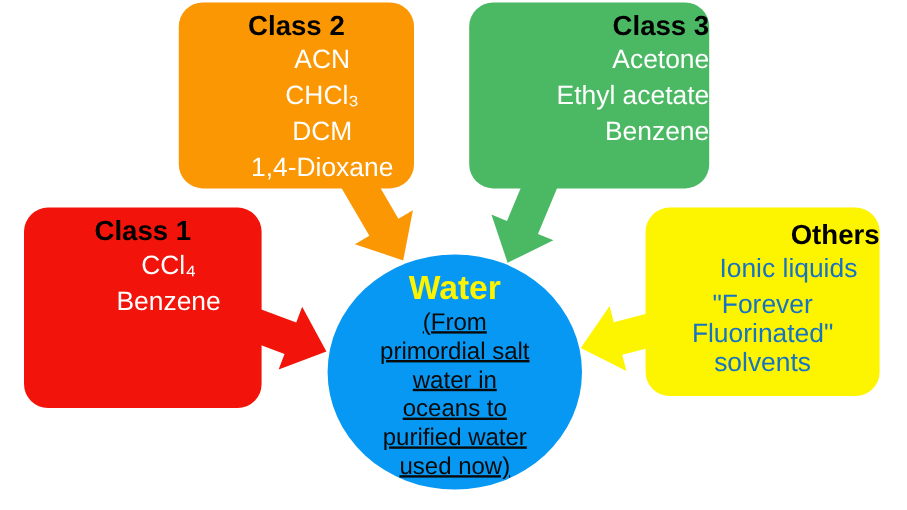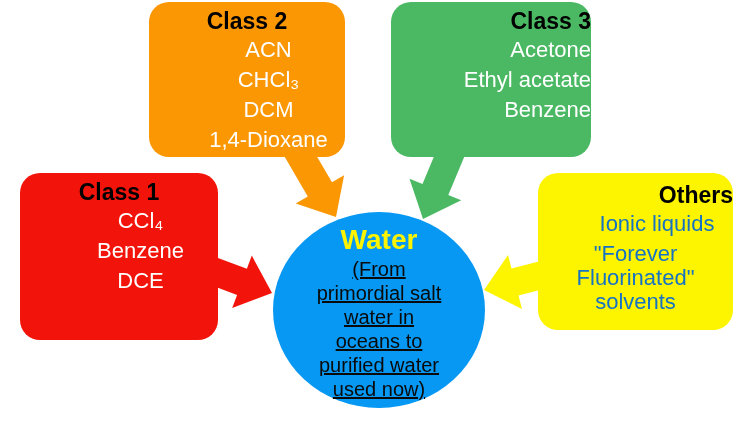--- a/index.html
+++ b/index.html
@@ -90,21 +90,20 @@
     <div class="box-title">Class 3</div>
     <div class="box-item">Acetone</div>
     <div class="box-item">Ethyl acetate</div>
     <div class="box-item">Benzene</div>
   </div>
 
   <div class="box class1">
     <div class="box-title">Class 1</div>
     <div class="box-item">CCl₄</div>
     <div class="box-item">Benzene</div>
-    <div class="box-item">DCE</div>
   </div>
 
   <div class="box others">
     <div class="box-title">Others</div>
     <div class="box-item">Ionic liquids</div>
     <div class="box-item multiline">"Forever Fluorinated" solvents</div>
   </div>
 
   <div class="water">
     <div class="water-title">Water</div>

